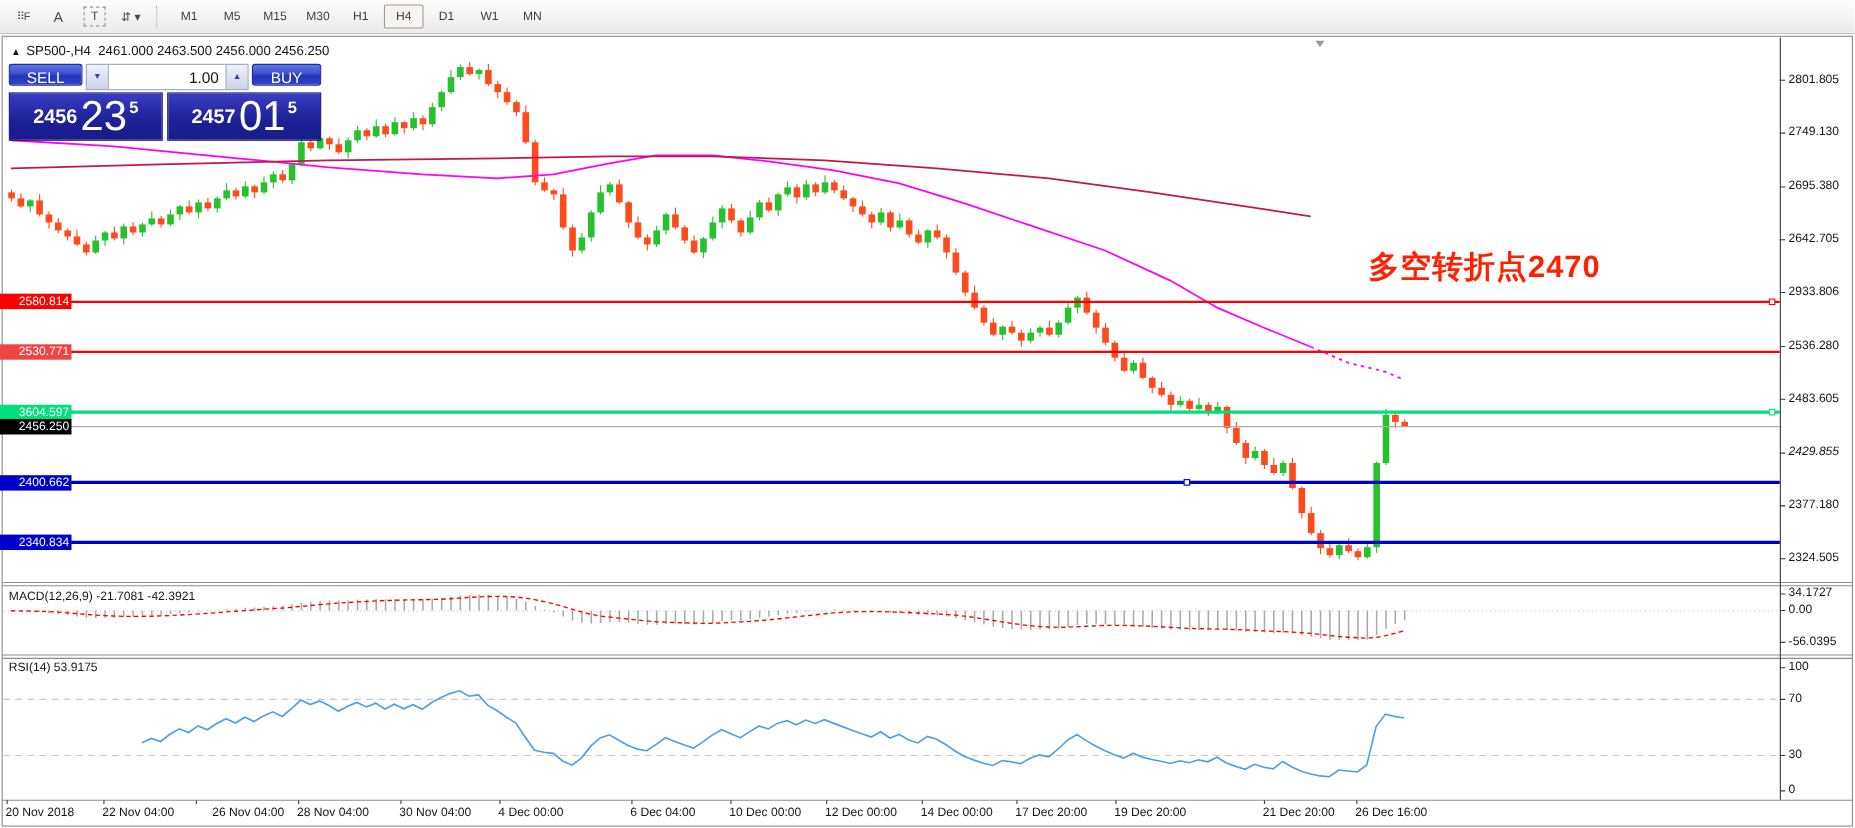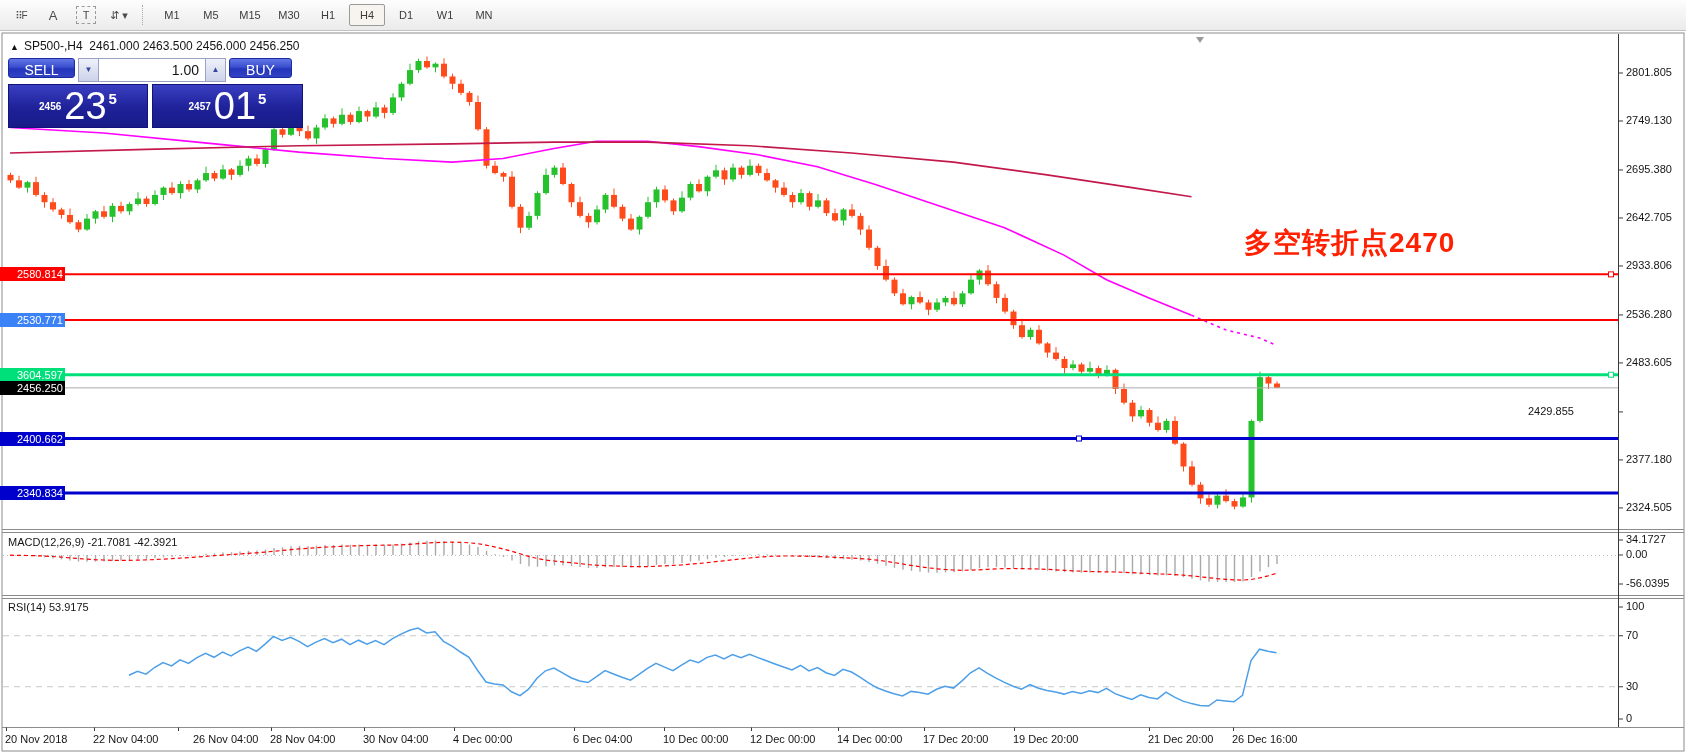--- a/index.html
+++ b/index.html
@@ -38,22 +38,22 @@
   .step-btn{width:21px;height:24px;background:linear-gradient(#eef1fa,#ccd3ea);border:1px solid #9aa3c4;
     box-sizing:border-box;font-size:8px;color:#33479e;text-align:center;line-height:22px;cursor:pointer;}
   .vol-input{width:106px;height:24px;border:1px solid #9aa3c4;border-left:none;border-right:none;
     box-sizing:border-box;font-size:14px;text-align:right;padding-right:6px;color:#141414;
     font-family:"Liberation Sans",sans-serif;}
   .tp-row2{position:relative;height:44px;margin-top:1px;}
   .price-box{position:absolute;top:0;height:44px;display:flex;align-items:center;justify-content:center;
     background:linear-gradient(#3a3fc2,#1e2198 55%,#181b88);border:1px solid #11137a;
     box-sizing:border-box;color:#fff;cursor:pointer;}
   .pb-sell{left:0;width:140px;}
-  .pb-buy{left:144px;width:151px;}
-  .price-small{font-size:10px;font-weight:700;margin:0 3px 0 0;}
+  .pb-buy{left:144px;width:140px;}
+  .price-small{font-size:18px;font-weight:700;margin:0 3px 0 0;}
   .price-big{font-size:38px;line-height:38px;font-weight:400;}
   .price-sup{font-size:15px;font-weight:700;margin:-16px 0 0 2px;}
   svg{position:absolute;left:0;top:0;z-index:1;}
 </style>
 </head>
 <body>
 
 <div class="toolbar">
   <span class="tool-icon" style="font-size:10px;letter-spacing:-1px;">⠿F</span>
   <span class="tool-icon">A</span>
@@ -594,33 +594,33 @@
     <line x1="751.5" y1="727.5" x2="751.5" y2="731" stroke="#3a3a3a"></line>
     <line x1="838.5" y1="727.5" x2="838.5" y2="731" stroke="#3a3a3a"></line>
     <line x1="924.5" y1="727.5" x2="924.5" y2="731" stroke="#3a3a3a"></line>
     <line x1="1014.5" y1="727.5" x2="1014.5" y2="731" stroke="#3a3a3a"></line>
     <line x1="1149.5" y1="727.5" x2="1149.5" y2="731" stroke="#3a3a3a"></line>
     <line x1="1233.5" y1="727.5" x2="1233.5" y2="731" stroke="#3a3a3a"></line>
   </svg>
 
 <div id="overlay">
     <div class="tag" style="left: 0px; top: 267.367px; background: rgb(255, 0, 0);">2580.814</div>
-    <div class="tag" style="left: 0px; top: 312.966px; background: #3b82f6;">2530.771</div>
+    <div class="tag" style="left: 0px; top: 312.966px; background: #ef4444;">2530.771</div>
     <div class="tag" style="left: 0px; top: 367.729px; background: rgb(0, 224, 122);">3604.597</div>
     <div class="tag" style="left: 0px; top: 431.522px; background: rgb(0, 0, 205);">2400.662</div>
     <div class="tag" style="left: 0px; top: 486.037px; background: rgb(0, 0, 205);">2340.834</div>
     <div class="tag" style="left: 0px; top: 380.87px; background: rgb(0, 0, 0);">2456.250</div>
     <div class="lbl" style="left: 1626px; top: 66px;">2801.805</div>
     <div class="lbl" style="left: 1626px; top: 113.997px;">2749.130</div>
     <div class="lbl" style="left: 1626px; top: 162.974px;">2695.380</div>
     <div class="lbl" style="left: 1626px; top: 210.972px;">2642.705</div>
     <div class="lbl" style="left: 1626px; top: 258.969px;">2933.806</div>
     <div class="lbl" style="left: 1626px; top: 307.946px;">2536.280</div>
     <div class="lbl" style="left: 1626px; top: 355.944px;">2483.605</div>
-    <div class="lbl" style="left: 1528px; top: 404.921px;">2429.855</div>
+    <div class="lbl" style="left: 1626px; top: 404.921px; font-style: italic;">2429.855</div>
     <div class="lbl" style="left: 1626px; top: 452.918px;">2377.180</div>
     <div class="lbl" style="left: 1626px; top: 500.916px;">2324.505</div>
     <div class="lbl" style="left: 1626px; top: 533px;">34.1727</div>
     <div class="lbl" style="left: 1626px; top: 548px;">0.00</div>
     <div class="lbl" style="left: 1626px; top: 577px;">-56.0395</div>
     <div class="lbl" style="left: 1626px; top: 600px;">100</div>
     <div class="lbl" style="left: 1626px; top: 628.75px;">70</div>
     <div class="lbl" style="left: 1626px; top: 679.75px;">30</div>
     <div class="lbl" style="left: 1626px; top: 712px;">0</div>
     <div class="lbl" style="left: 5px; top: 733px;">20 Nov 2018</div>

